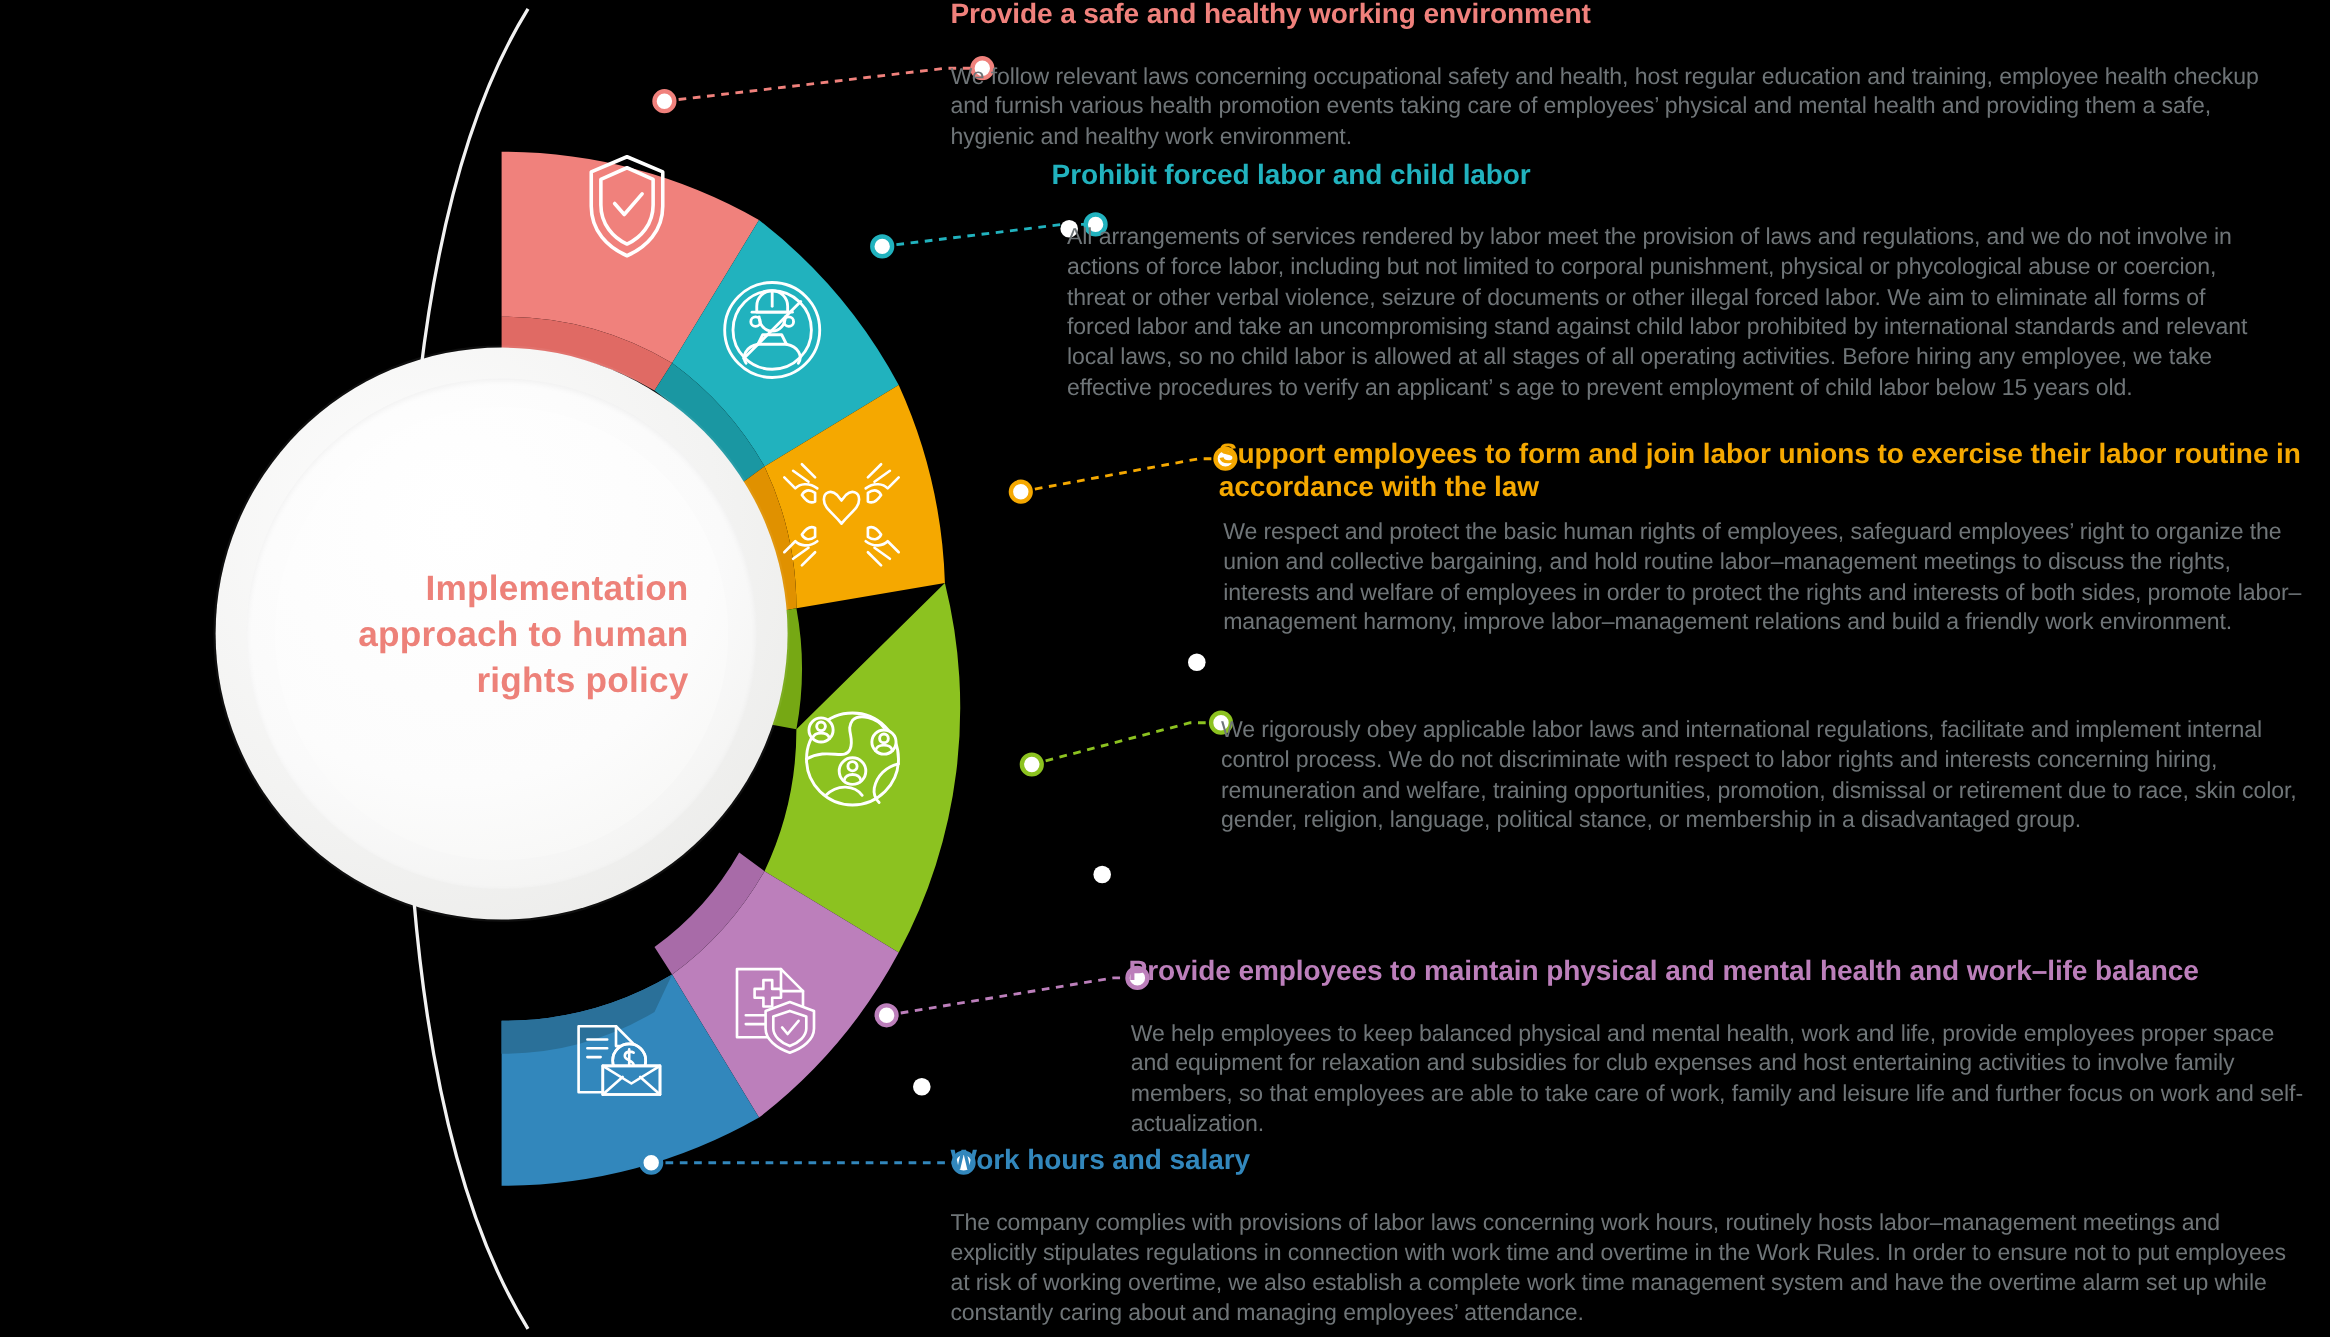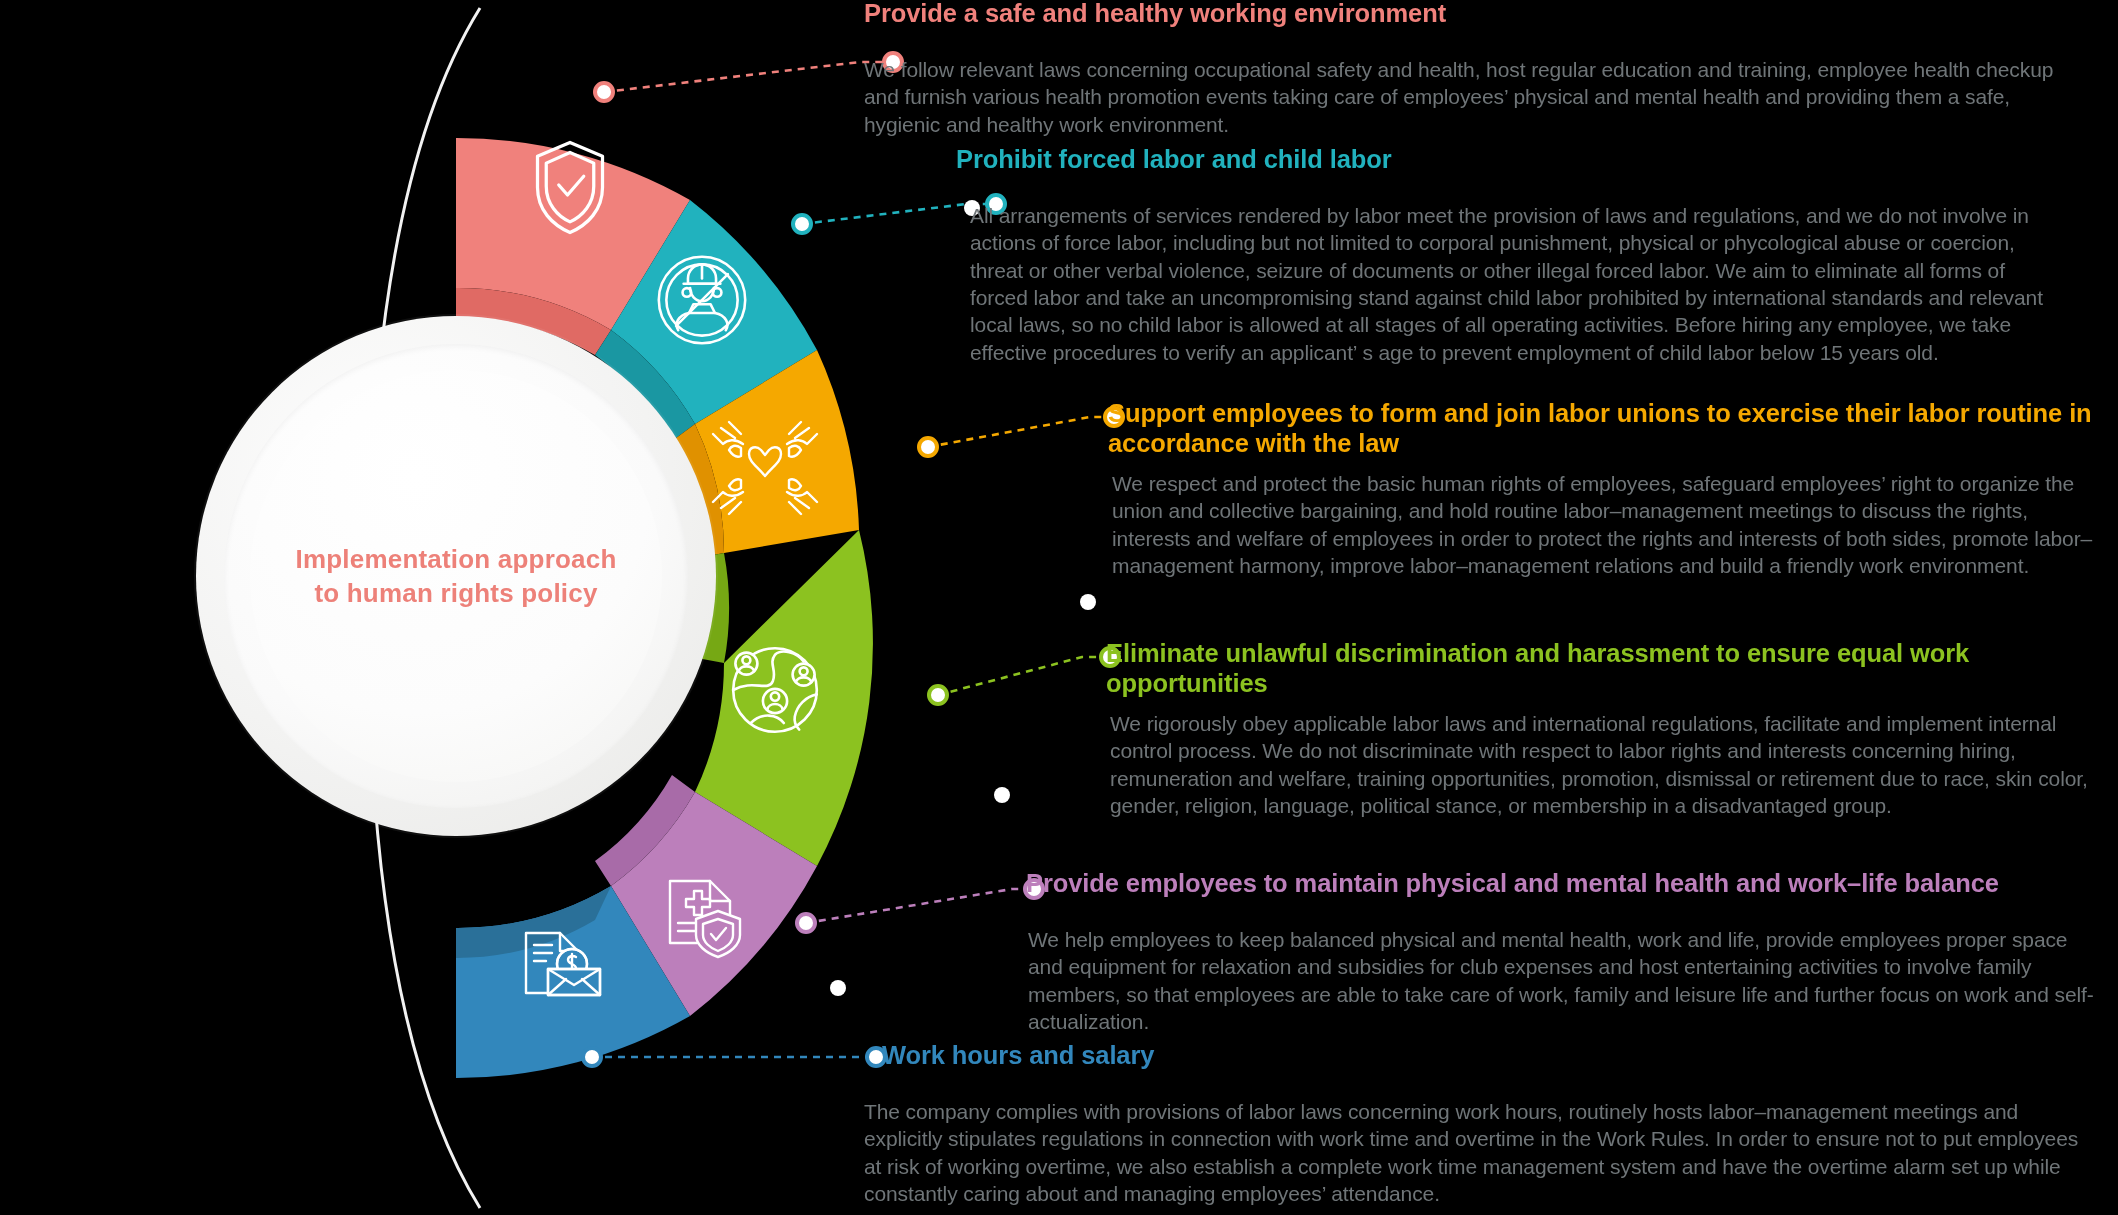--- a/index.html
+++ b/index.html
@@ -12,21 +12,21 @@
   
   #hub{position:absolute;left:196px;top:316px;width:520px;height:520px;border-radius:50%;
        background:radial-gradient(circle at 35% 30%, #fdfdfd 0%, #f3f3f2 55%, #e8e8e6 100%);
        box-shadow:0 0 0 2px rgba(255,255,255,0.06);}
   #hub-ring2{position:absolute;left:28px;top:28px;width:464px;height:464px;border-radius:50%;
        background:radial-gradient(circle at 38% 28%, #ffffff 0%, #fafafa 58%, #eeeeec 100%);
        box-shadow:inset 0 2px 6px rgba(0,0,0,0.05);}
   #hub-ring3{position:absolute;left:26px;top:26px;width:412px;height:412px;border-radius:50%;
        background:radial-gradient(circle at 40% 26%, #ffffff 0%, #fcfcfc 60%, #f4f4f2 100%);}
   #hub-text{position:absolute;left:0;top:0;width:412px;height:412px;display:flex;align-items:center;
-       justify-content:center;text-align:center;color:#ED8179;font-weight:bold;font-size:26px;
+       justify-content:center;text-align:right;color:#ED8179;font-weight:bold;font-size:32px;
        line-height:1.32;letter-spacing:.2px;padding:0 36px;box-sizing:border-box;}
 
   
   .block{position:absolute;}
   .b-title{font-weight:bold;font-size:25.5px;line-height:1.18;margin:0 0 9px 0;letter-spacing:-0.1px;}
   .b-body{color:#6f7578;font-size:21px;line-height:1.30;letter-spacing:-0.1px;margin-top:28px;}
 </style>
 </head>
 <body>
 
@@ -222,27 +222,26 @@
     <div class="b-title" style="color:#21B2BE;">Prohibit forced labor and child labor</div>
     <div class="b-body" style="padding-left:14px;width:1096px;">All arrangements of services rendered by labor meet the provision of laws and regulations, and we do not involve in actions of force labor, including  but not limited to corporal punishment, physical or phycological abuse or coercion, threat or other verbal violence, seizure of documents or other  illegal forced labor. We aim to eliminate all forms of forced labor and take an uncompromising stand against child labor prohibited by international  standards and relevant local laws, so no child labor is allowed at all stages of all operating activities. Before hiring any employee, we take effective  procedures to verify an applicant’  s age to prevent employment of child labor below 15 years old.</div>
   </div>
 
   <div class="block" style="left:1108px;top:398px;width:1004px;">
     <div class="b-title" style="color:#F5A800;width:990px;">Support employees to form and join labor unions to exercise their labor routine in accordance with the law</div>
     <div class="b-body" style="padding-left:4px;width:986px;margin-top:12px;">We respect and protect the basic human rights of employees, safeguard employees’  right to organize the union and collective bargaining,  and hold routine labor–management meetings to discuss the rights, interests and welfare of employees in order to protect the rights and  interests of both sides, promote labor–management harmony, improve labor–management relations and build a friendly work environment.</div>
   </div>
 
   <div class="block" style="left:1106px;top:638px;width:1006px;">
-    <div class="b-title" style="color:#8CC220;width:980px;">Eliminate unlawful discrimination and harassment to ensure equal work opportunities</div>
     <div class="b-body" style="padding-left:4px;width:992px;margin-top:12px;">We rigorously obey applicable labor laws and international regulations, facilitate and implement internal control process. We do not  discriminate with respect to labor rights and interests concerning hiring, remuneration and welfare, training opportunities, promotion,  dismissal or retirement due to race, skin color, gender, religion, language, political stance, or membership in a disadvantaged group.</div>
   </div>
 
   <div class="block" style="left:1026px;top:868px;width:1086px;">
     <div class="b-title" style="color:#BC7FBB;">Provide employees to maintain physical and mental health and work–life balance</div>
     <div class="b-body" style="padding-left:2px;width:1066px;">We help employees to keep balanced physical and mental health, work and life, provide employees proper space and equipment for relaxation and  subsidies for club expenses and host entertaining activities to involve family members, so that employees are able to take care of work, family and  leisure life and further focus on work and self-actualization.</div>
   </div>
 
   <div class="block" style="left:864px;top:1040px;width:1248px;">
-    <div class="b-title" style="color:#3287BC;margin-left:18px;">Work hours and salary</div>
+    <div class="b-title" style="color:#3287BC;">Work hours and salary</div>
     <div class="b-body" style="width:1236px;">The company complies with provisions of labor laws concerning work hours, routinely hosts labor–management meetings and explicitly stipulates regulations in  connection with work time and overtime in the Work Rules. In order to ensure not to put employees at risk of working overtime, we also establish a complete work  time management system and have the overtime alarm set up while constantly caring about and managing employees’  attendance.</div>
   </div>
 
 </div>
 
 </body></html>

